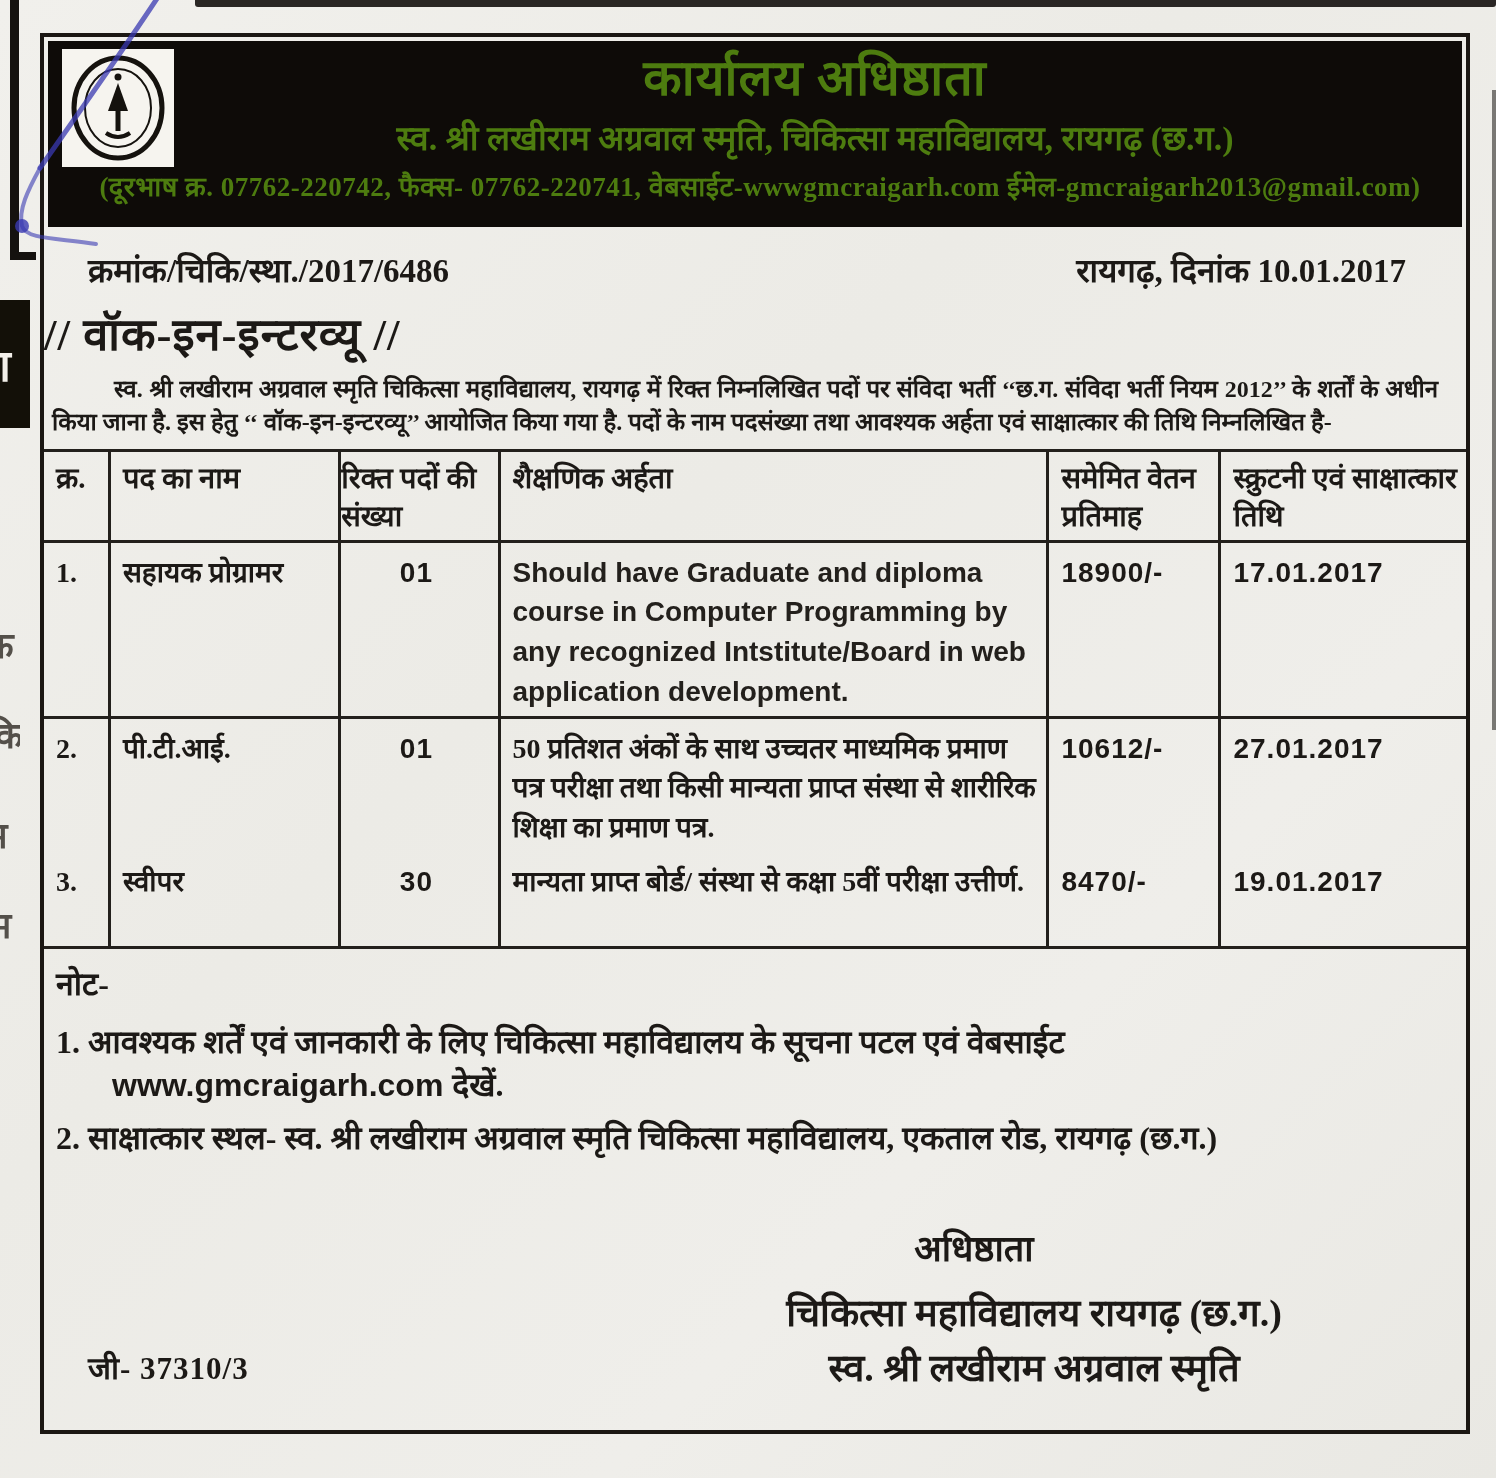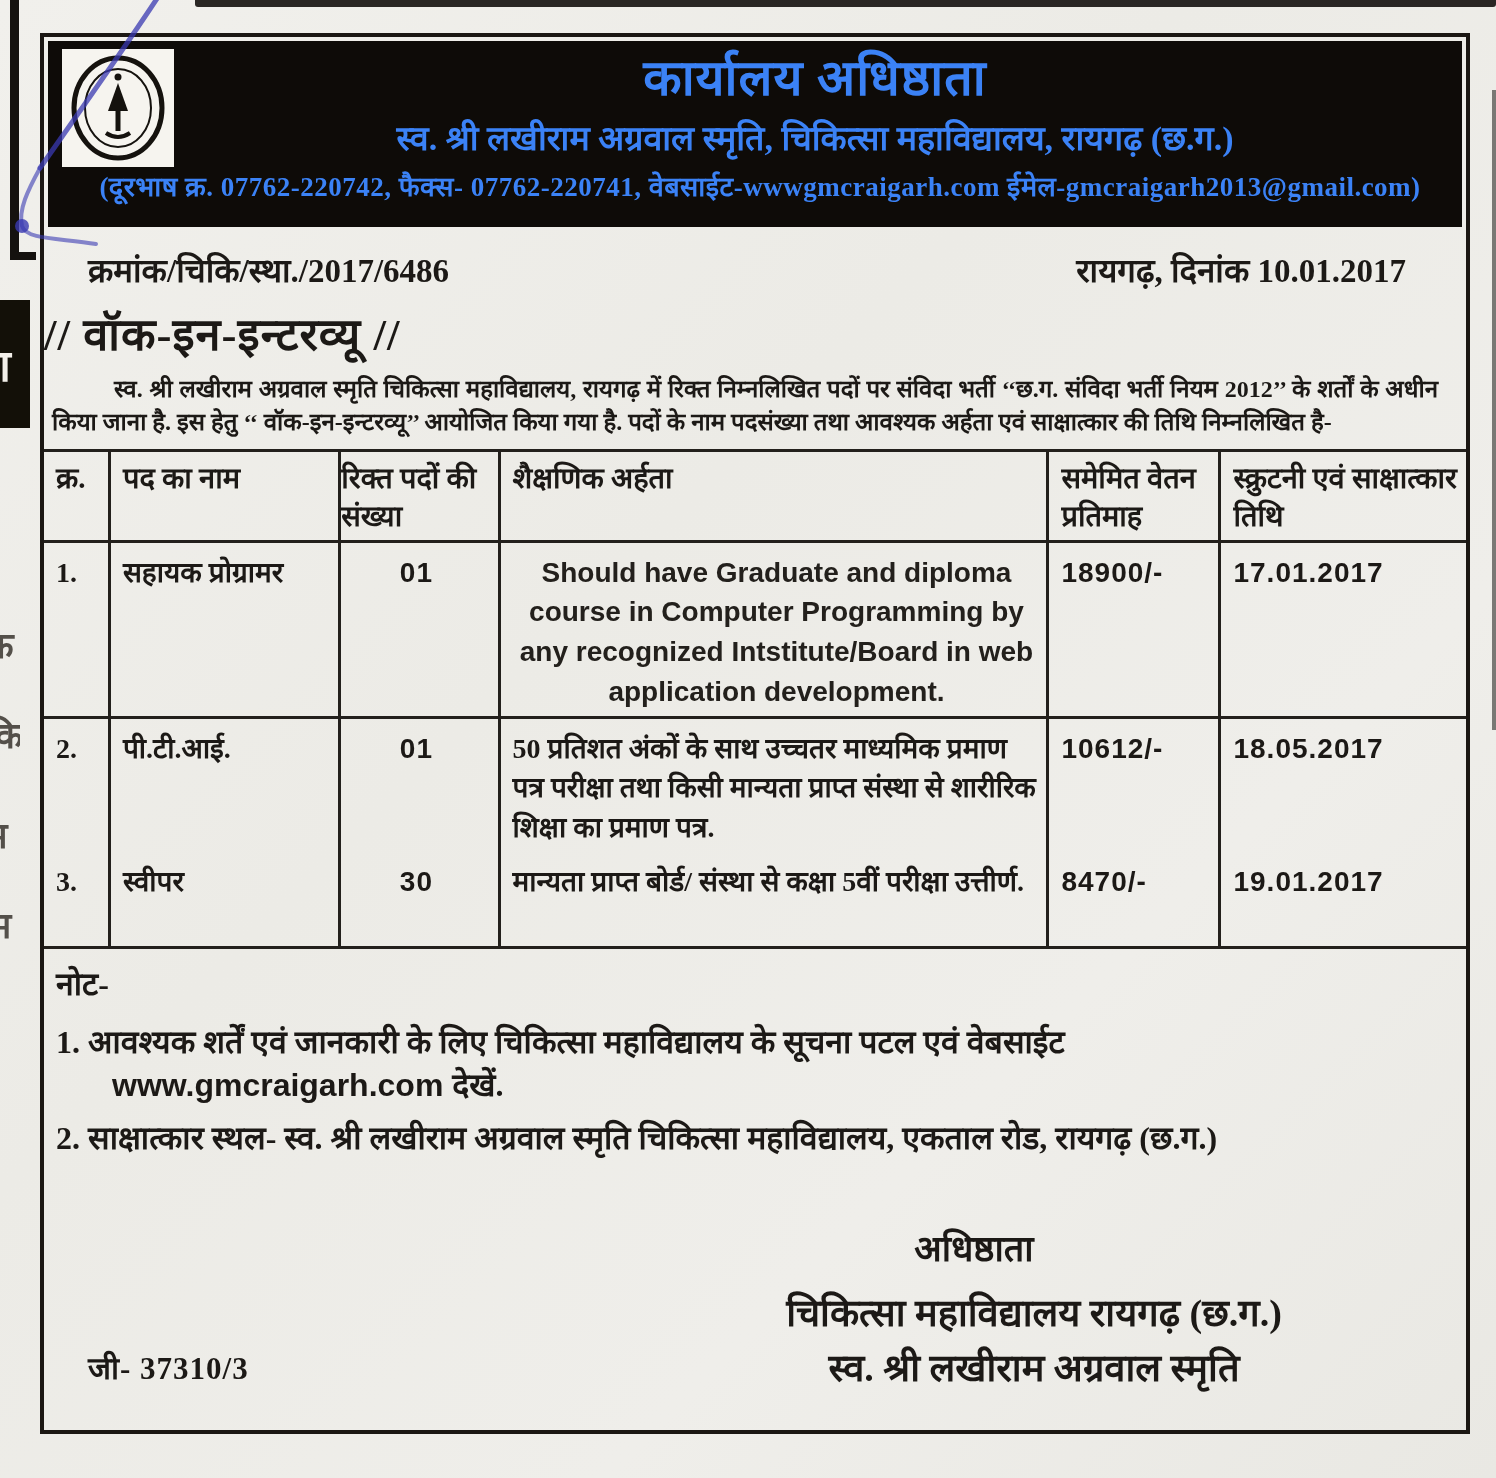--- a/index.html
+++ b/index.html
@@ -20,21 +20,21 @@
   .margin-frag{position:absolute;left:-14px;width:34px;overflow:hidden;font-size:36px;font-weight:bold;color:#3a352f;opacity:.85;}
   .right-edge{position:absolute;right:0;top:90px;width:4px;height:640px;background:#1a1714;opacity:.55;}
   .pen-marks{position:absolute;left:0;top:0;z-index:30;pointer-events:none;}
   
   .ad-box{
     position:absolute;left:40px;top:33px;width:1430px;height:1401px;
     border:4px solid #1b1713;background:transparent;box-sizing:border-box;
   }
   
   .band{
-    position:relative;margin:4px;height:186px;background:#0e0b08;color:#3b82f6;
+    position:relative;margin:4px;height:186px;background:#0e0b08;color:#4d7c0f;
     box-sizing:border-box;padding:10px 14px 8px 14px;
   }
   .logo-box{
     position:absolute;left:14px;top:8px;width:112px;height:118px;background:#f6f4ef;
     display:flex;align-items:center;justify-content:center;
   }
   .band-text{margin-left:120px;text-align:center;}
   .office-title{font-size:50px;font-weight:bold;line-height:1.1;letter-spacing:1px;}
   .college-name{font-size:34px;font-weight:bold;line-height:1.25;margin-top:12px;}
   .contact-line{margin-top:6px;margin-left:-110px;font-size:27px;font-weight:bold;letter-spacing:.5px;}
@@ -61,21 +61,21 @@
   table.vacancy .c-qual{width:38.6%;}
   table.vacancy .c-sal{width:12.1%;}
   table.vacancy .c-date{width:17.3%;}
   table.vacancy th:first-child,table.vacancy td:first-child{border-left:none;}
   table.vacancy th:last-child,table.vacancy td:last-child{border-right:none;}
   table.vacancy tr.head th{height:88px;}
   table.vacancy tr.r1 td{height:176px;}
   table.vacancy tr.r2 td{height:128px;border-bottom:none;}
   table.vacancy tr.r3 td{height:96px;border-top:none;}
   .num{font-family:"Liberation Sans","DejaVu Sans",sans-serif;font-weight:500;letter-spacing:1px;font-size:29px;}
-  .qual-en{font-family:"Liberation Sans","DejaVu Sans",sans-serif;font-weight:500;font-size:31px;line-height:1.43;padding-left:10px;color:#23201c;text-align:center;}
+  .qual-en{font-family:"Liberation Sans","DejaVu Sans",sans-serif;font-weight:500;font-size:31px;line-height:1.43;padding-left:10px;color:#23201c;}
   .cell-center{text-align:center;padding-left:0 !important;}
   
   .notes{margin:14px 30px 0 12px;font-size:32px;font-weight:bold;line-height:1.35;}
   .note-label{margin-bottom:14px;}
   .note-item{margin-bottom:10px;}
   .note-cont{padding-left:56px;font-family:"Liberation Sans","DejaVu Sans",sans-serif;font-weight:600;}
   .note-cont .dv{font-family:"Liberation Serif","DejaVu Serif",serif;}
   
   .signature{position:absolute;right:42px;bottom:34px;width:780px;text-align:center;font-weight:bold;}
   .sig-designation{font-size:36px;margin-bottom:14px;padding-right:120px;}
@@ -152,21 +152,21 @@
         <td class="qual-en">Should have Graduate and diploma course in Computer Programming by any recognized Intstitute/Board in web application development.</td>
         <td class="num">18900/-</td>
         <td class="num">17.01.2017</td>
       </tr>
       <tr class="r2">
         <td>2.</td>
         <td>पी.टी.आई.</td>
         <td class="cell-center num">01</td>
         <td>50 प्रतिशत अंकों के साथ उच्चतर माध्यमिक प्रमाण पत्र परीक्षा तथा किसी मान्यता प्राप्त संस्था से शारीरिक शिक्षा का प्रमाण पत्र.</td>
         <td class="num">10612/-</td>
-        <td class="num">18.05.2017</td>
+        <td class="num">27.01.2017</td>
       </tr>
       <tr class="r3">
         <td>3.</td>
         <td>स्वीपर</td>
         <td class="cell-center num">30</td>
         <td>मान्यता प्राप्त बोर्ड/ संस्था से कक्षा 5वीं परीक्षा उत्तीर्ण.</td>
         <td class="num">8470/-</td>
         <td class="num">19.01.2017</td>
       </tr>
     </tbody>

